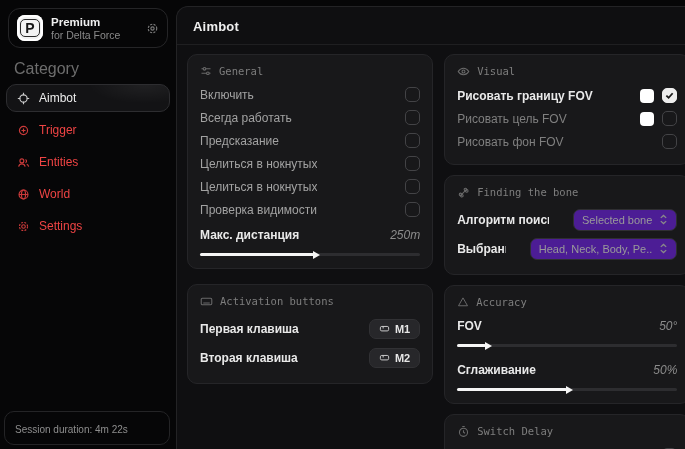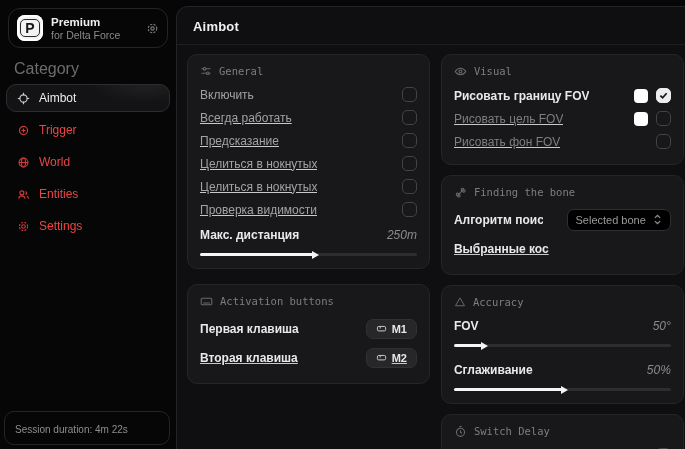--- a/index.html
+++ b/index.html
@@ -35,21 +35,21 @@
   .main-header { padding:12px 16px 10px; border-bottom:1px solid #1f1f21; }
   .main-title { color:#f0f0f0; font-size:13px; font-weight:bold; letter-spacing:.2px; }
   .content { display:flex; gap:11px; padding:9px 12px 0 10px; align-items:flex-start; }
   .col { flex:1; display:flex; flex-direction:column; gap:15px; min-width:0; }
   .card { background:#18181a; border:1px solid #252528; border-radius:10px; padding:10px 12px 12px; }
   .card-head { display:flex; align-items:flex-start; gap:7px; color:#7e7e7e;
     font-family:"DejaVu Sans Mono", monospace; font-size:10.5px; margin-bottom:7px; }
   .card-head .ci { display:flex; opacity:.8; }
 
   .row { display:flex; align-items:center; justify-content:space-between; min-height:21px; gap:24px; }
-  .row + .row { margin-top:2px;text-decoration:underline; }
+  .row + .row { margin-top:2px; }
   .lbl { font-size:12px; color:#a2a2a2; white-space:nowrap; overflow:hidden; }
   .lbl.bright { color:#e9e9e9; font-weight:bold; }
   .lbl.dim { color:#7f7f7f; }
   .val { font-size:12px; color:#8c8c8c; white-space:nowrap;font-style:italic; }
 
   .cb { width:15px; height:15px; border:1.5px solid #434346; border-radius:5px;
     background:transparent; flex:0 0 15px; cursor:pointer; display:flex;
     align-items:center; justify-content:center; }
   .cb.checked { background:#ededed; border-color:#ededed; color:#1b1b1b; }
   .cb.checked svg { display:block; }
@@ -61,21 +61,21 @@
     margin-top:8px; cursor:pointer; }
   .slider-fill { position:absolute; left:0; top:0; bottom:0; background:#f5f5f5; border-radius:2px; }
   .slider-fill::after { content:""; position:absolute; right:-6px; top:50%;
     transform:translateY(-50%); border-left:7px solid #f5f5f5;
     border-top:4px solid transparent; border-bottom:4px solid transparent; }
 
   .chip { display:inline-flex; align-items:center; gap:5px; background:#27272a;
     border:1px solid #313134; border-radius:7px; padding:3px 9px; color:#e6e6e6;
     font-size:11px; font-weight:bold; cursor:pointer; }
   .chip .ki { display:flex; color:#cfcfcf; }
-  .select { display:inline-flex; align-items:center; gap:7px; background:#000000;
+  .select { display:inline-flex; align-items:center; gap:7px; background:#4c1d95;
     border:1px solid #2f2f32; border-radius:7px; padding:4px 8px; color:#9a9a9a;
     font-size:11px; cursor:pointer; white-space:nowrap; flex:0 0 auto; }
   .select .si { display:flex; color:#8a8a8a; }
   .arow { min-height:27px; }
 </style>
 </head>
 <body>
 
 <div class="app">
 
@@ -113,36 +113,36 @@
           <svg width="13" height="13" viewBox="0 0 16 16" fill="none" stroke="currentColor" stroke-width="1.4">
             <circle cx="8" cy="8" r="5"></circle>
               <path d="M8 5.5v5M5.5 8h5"></path>
           </svg>
           </span>
         <span class="nav-label">Trigger</span>
       </div>
       <div class="nav-item">
         <span class="ni">
           <svg width="13" height="13" viewBox="0 0 16 16" fill="none" stroke="currentColor" stroke-width="1.4">
+            <circle cx="6" cy="6" r="2.4"></circle>
+              <path d="M2 13c.6-2.2 2.2-3.3 4-3.3s3.4 1.1 4 3.3"></path>
+            <path d="M10.5 4.2a2.4 2.4 0 0 1 0 4.2M12 10.2c1.2.5 2 1.5 2.4 2.8"></path>
+          </svg>
+          </span>
+        <span class="nav-label">Entities</span>
+      </div>
+      <div class="nav-item">
+        <span class="ni">
+          <svg width="13" height="13" viewBox="0 0 16 16" fill="none" stroke="currentColor" stroke-width="1.4">
             <circle cx="8" cy="8" r="5.5"></circle>
               <ellipse cx="8" cy="8" rx="2.5" ry="5.5"></ellipse>
               <path d="M2.5 8h11"></path>
           </svg>
           </span>
         <span class="nav-label">World</span>
-      </div>
-      <div class="nav-item">
-        <span class="ni">
-          <svg width="13" height="13" viewBox="0 0 16 16" fill="none" stroke="currentColor" stroke-width="1.4">
-            <circle cx="6" cy="6" r="2.4"></circle>
-              <path d="M2 13c.6-2.2 2.2-3.3 4-3.3s3.4 1.1 4 3.3"></path>
-            <path d="M10.5 4.2a2.4 2.4 0 0 1 0 4.2M12 10.2c1.2.5 2 1.5 2.4 2.8"></path>
-          </svg>
-          </span>
-        <span class="nav-label">Entities</span>
       </div>
       <div class="nav-item">
         <span class="ni">
           <svg width="13" height="13" viewBox="0 0 16 16" fill="none" stroke="currentColor" stroke-width="1.4">
             <circle cx="8" cy="8" r="2.2"></circle>
               <circle cx="8" cy="8" r="5" stroke-dasharray="2.4 1.6"></circle>
           </svg>
           </span>
         <span class="nav-label">Settings</span>
       </div>
@@ -298,20 +298,28 @@
               <span>Selected bone</span>
               <span class="si">
                 <svg width="9" height="11" viewBox="0 0 10 12" fill="none" stroke="currentColor" stroke-width="1.4">
                     <path d="M2 4.2 5 1.5 8 4.2M2 7.8 5 10.5 8 7.8"></path>
                   </svg>
                 </span>
             </span>
           </div>
           <div class="row arow">
             <span class="lbl bright">Выбранные кос</span>
+            <span class="select">
+              <span>Head, Neck, Body, Pe..</span>
+              <span class="si">
+                <svg width="9" height="11" viewBox="0 0 10 12" fill="none" stroke="currentColor" stroke-width="1.4">
+                    <path d="M2 4.2 5 1.5 8 4.2M2 7.8 5 10.5 8 7.8"></path>
+                  </svg>
+                </span>
+            </span>
           </div>
         </div>
 
         <div class="card">
           <div class="card-head">
             <span class="ci">
               <svg width="12" height="12" viewBox="0 0 16 16" fill="none" stroke="currentColor" stroke-width="1.3">
                   <path d="M8 2.5 14 13H2z"></path>
                 </svg>
               </span>

